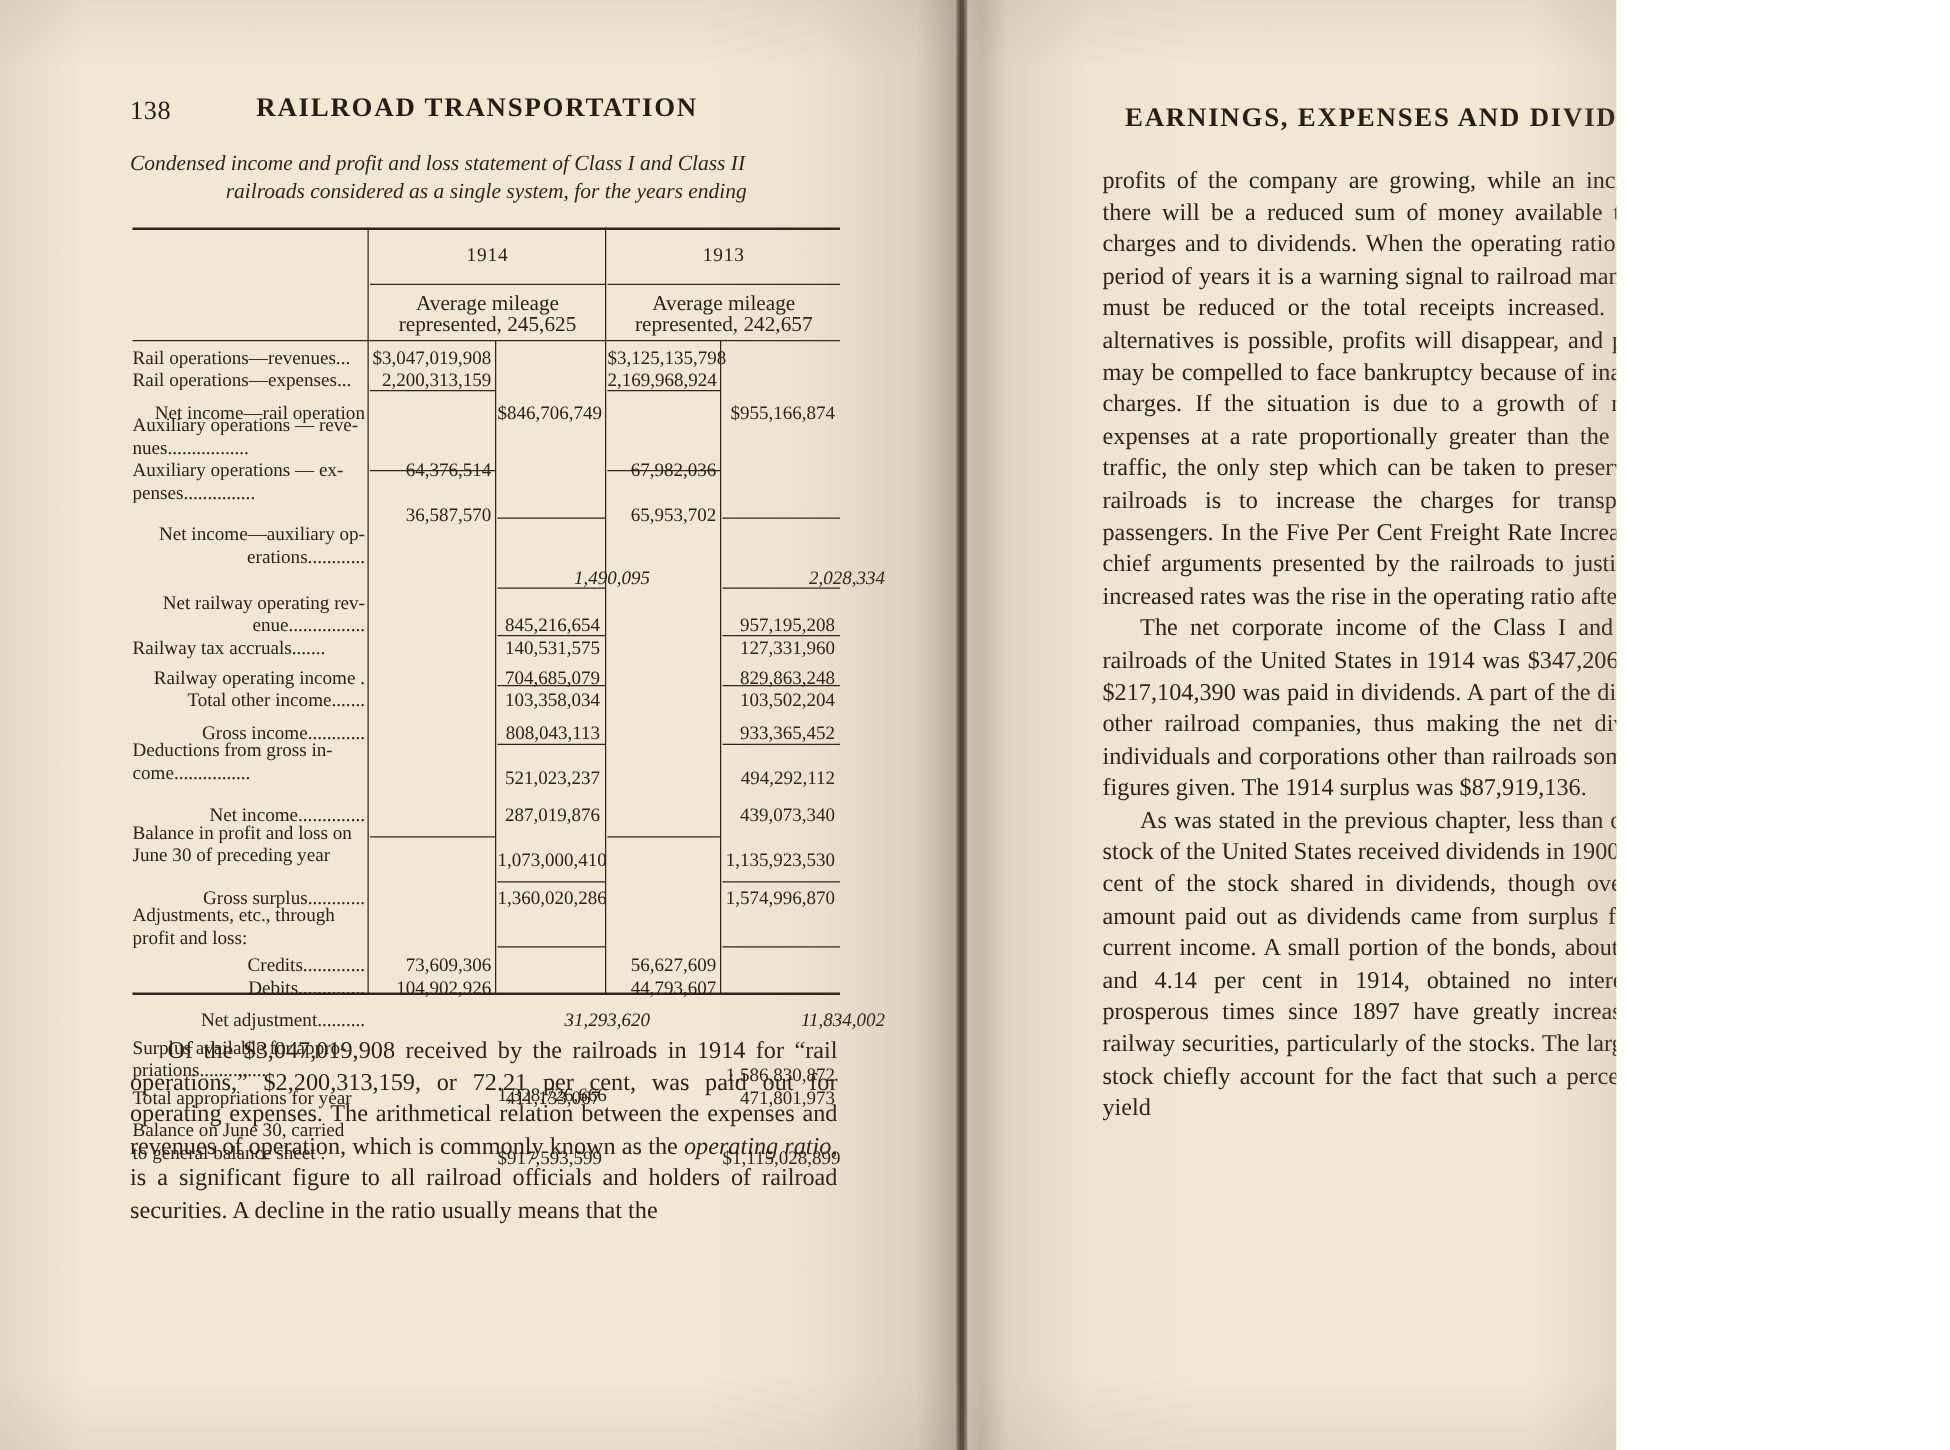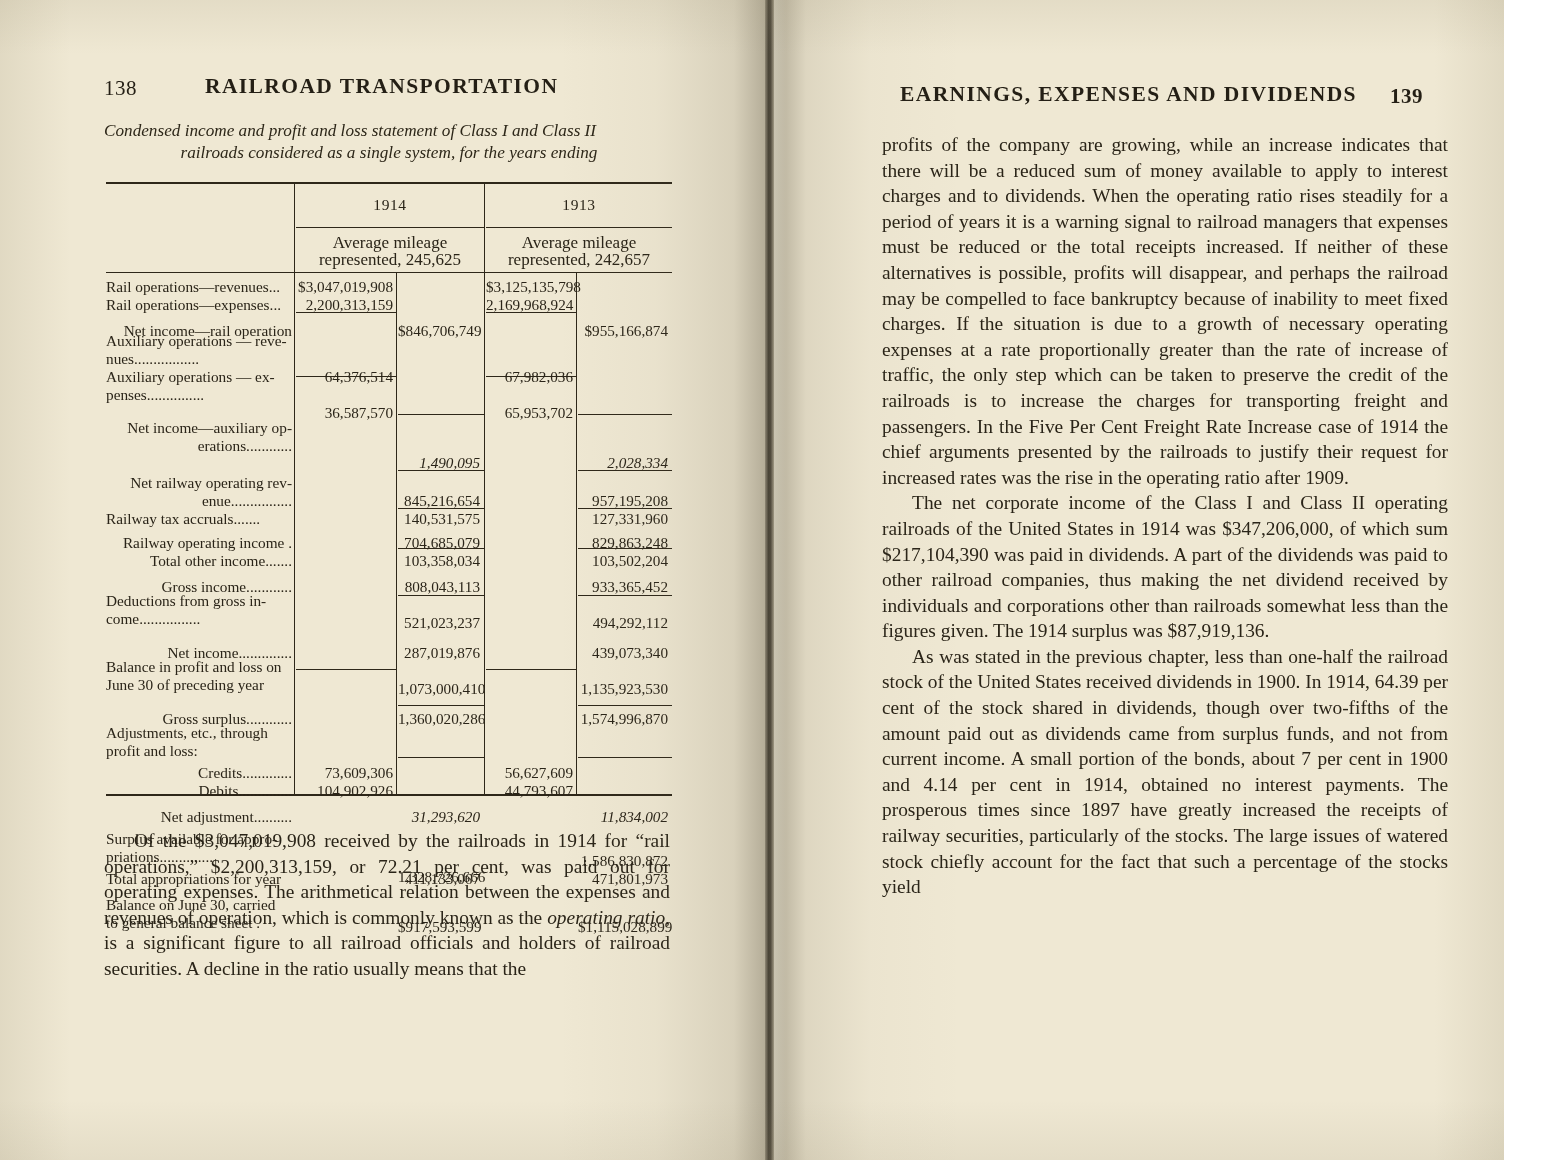--- a/index.html
+++ b/index.html
@@ -7,21 +7,21 @@
     padding: 0;
     background: #ffffff;
   }
   body {
     font-family: "Liberation Serif", "DejaVu Serif", serif;
   }
 
   
   #spread {
     position: relative;
-    width: 1504px;
+    width: 1293px;
     height: 1160px;
     overflow: hidden;
     background: #efe9d5;
   }
 
   
   .leaf {
     position: absolute;
     top: 0;
     height: 1160px;
@@ -176,21 +176,21 @@
   }
   .lbl.lft { text-align: left; }
   .num {
     position: absolute;
     font-size: 15.2px;
     line-height: 17.6px;
     text-align: right;
     color: #2a2418;
     white-space: nowrap;
   }
-  .num.ital { font-style: italic; }
+  .num.ital { font-style: italic; margin-left: 40px; }
   .c1914d { left: 190px; width: 100px; padding-right: 3px; box-sizing:border-box; }
   .c1914t { left: 292px; width: 86px;  padding-right: 4px; box-sizing:border-box; }
   .c1913d { left: 380px; width: 90px;  padding-right: 3px; box-sizing:border-box; }
   .c1913t { left: 472px; width: 94px;  padding-right: 4px; box-sizing:border-box; }
 
   
   .bodytext {
     position: absolute;
     font-size: 19.4px;
     line-height: 25.6px;

